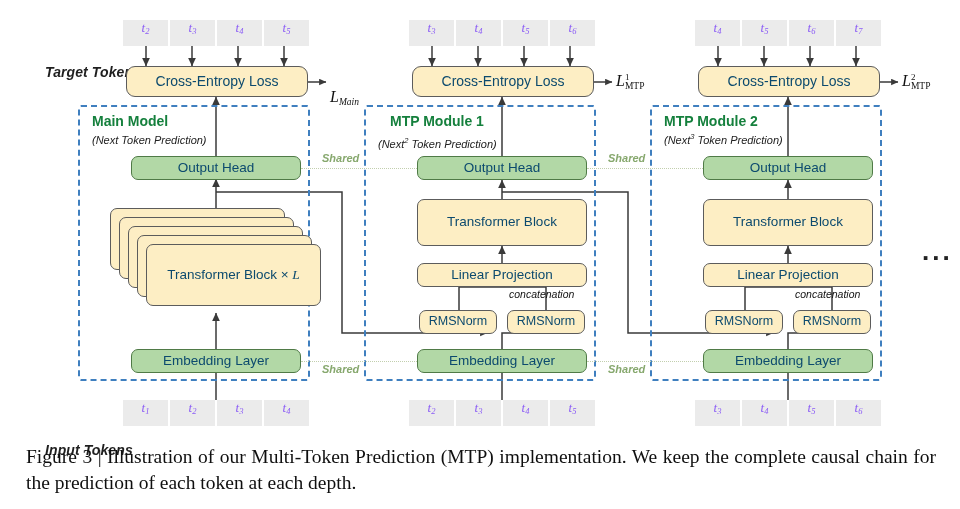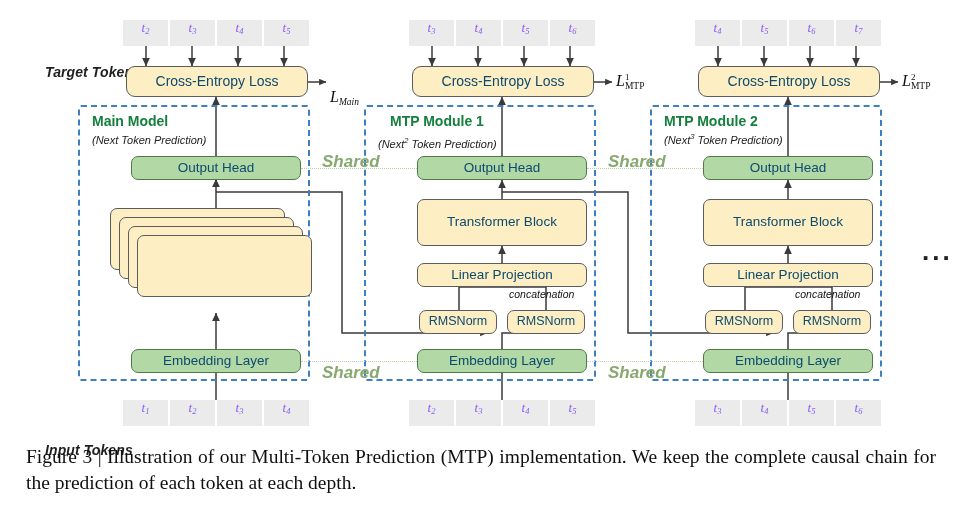--- a/index.html
+++ b/index.html
@@ -43,21 +43,21 @@
     font-weight:700;font-size:14px;color:#15803d;white-space:nowrap;
   }
   .frame-sub{
     font-style:italic;font-size:11px;color:#222;white-space:nowrap;
   }
   .frame-sub sup{font-size:7.5px;vertical-align:super;}
 
   
   .dotline{border-top:1.6px dotted #c2cfae;height:0;}
   .shared{
-    font-style:italic;font-size:17px;color:#87a86e;white-space:nowrap;font-weight:600;
+    font-style:italic;font-size:11px;color:#87a86e;white-space:nowrap;font-weight:600;
   }
 
   
   .mathlabel{
     font-family:"Liberation Serif",serif;font-size:14.5px;color:#111;white-space:nowrap;
   }
   .mathlabel .cal{font-style:italic;font-size:16px;}
   .mathlabel .sb{font-size:9.5px;vertical-align:-3px;font-style:italic;}
   .mathlabel .sb-up{font-size:9px;vertical-align:4px;}
   .mathlabel .mtp{font-size:9.5px;vertical-align:-3px;font-style:normal;}
@@ -222,20 +222,23 @@
   <div class="abs frame-title" style="left:92px;top:113px;">Main Model</div>
   <div class="abs frame-sub" style="left:92px;top:132px;">
     <span>(Next</span><sup></sup><span> Token Prediction)</span>
   </div>
   <div class="abs node green" style="left:131px;top:156px;width:170px;height:24px;">Output Head</div>
 
   <div class="abs node yellow" style="left:110px;top:208px;width:175px;height:62px;z-index:1;"></div>
   <div class="abs node yellow" style="left:119px;top:217px;width:175px;height:62px;z-index:2;"></div>
   <div class="abs node yellow" style="left:128px;top:226px;width:175px;height:62px;z-index:3;"></div>
   <div class="abs node yellow" style="left:137px;top:235px;width:175px;height:62px;z-index:4;"></div>
+  <div class="abs node yellow" style="left:146px;top:244px;width:175px;height:62px;z-index:5;font-size:13.5px;">
+    <span style="font-family:'Liberation Sans',sans-serif;">Transformer Block × <span style="font-family:'Liberation Serif',serif;font-style:italic;">L</span></span>
+  </div>
 
   <div class="abs node green" style="left:131px;top:349px;width:170px;height:24px;">Embedding Layer</div>
 
   <div class="abs frame-title" style="left:378px;top:113px;padding-left:12px;">MTP Module 1</div>
   <div class="abs frame-sub" style="left:378px;top:136px;">
     <span>(Next</span><sup>2</sup><span> Token Prediction)</span>
   </div>
   <div class="abs node green" style="left:417px;top:156px;width:170px;height:24px;">Output Head</div>
   <div class="abs node yellow" style="left:417px;top:199px;width:170px;height:47px;">Transformer Block</div>
   <div class="abs node yellow" style="left:417px;top:263px;width:170px;height:24px;">Linear Projection</div>

